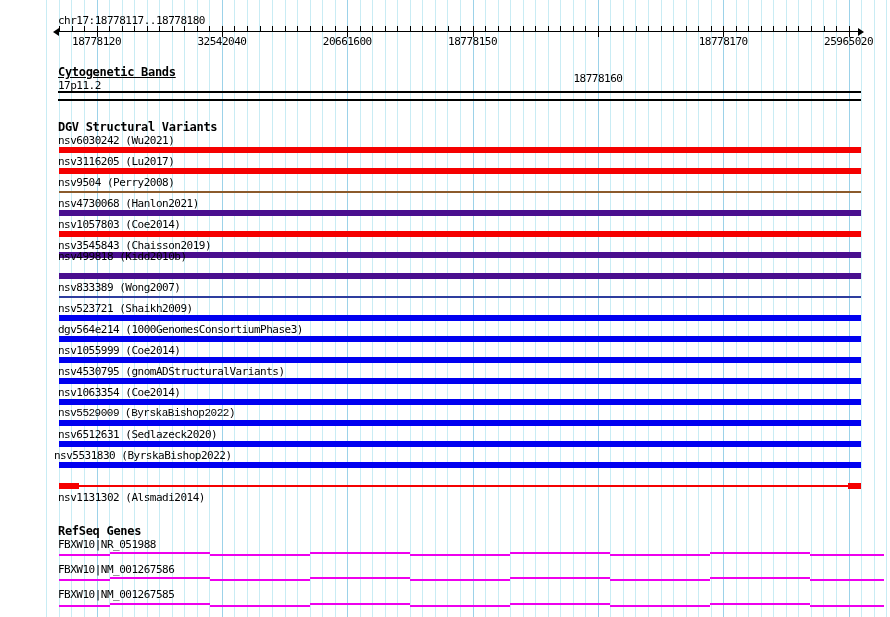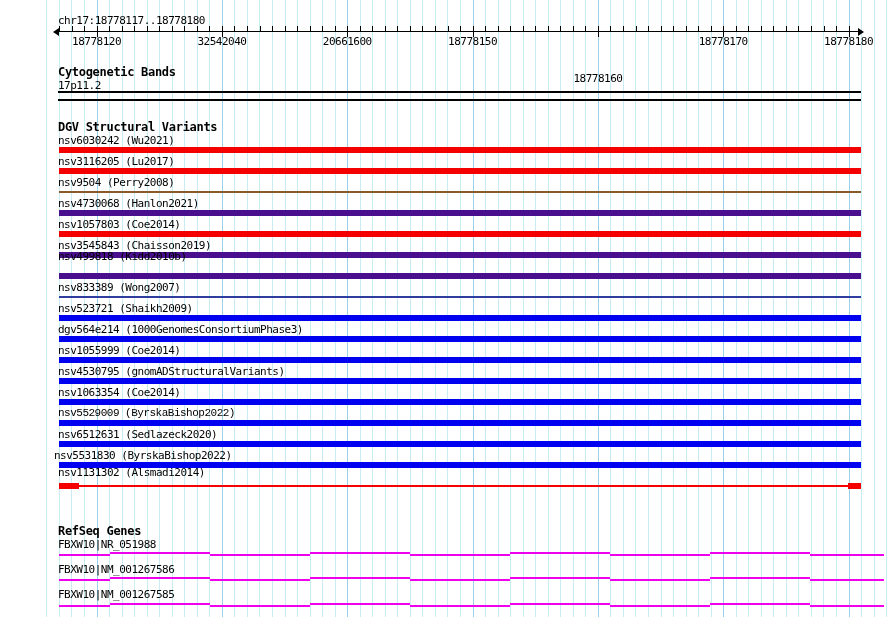--- a/index.html
+++ b/index.html
@@ -16,21 +16,21 @@
     position:absolute; font-size:12px; line-height:13px; font-weight:bold;
     letter-spacing:-0.3px; white-space:pre; color:#000;
   }
   #chr-label   { left:58px; top:15px; }
   #axis        { position:absolute; left:59px; top:31px; width:799px; height:1px; background:#000; }
   .arrow       { position:absolute; width:0; height:0; top:28px; }
   #arrow-left  { left:53px; border-right:6px solid #000; border-top:4px solid transparent; border-bottom:4px solid transparent; }
   #arrow-right { left:858px; border-left:6px solid #000; border-top:4px solid transparent; border-bottom:4px solid transparent; }
   .tick        { position:absolute; width:1px; background:#000; top:26px; }
   .tick-label  { position:absolute; top:36px; font-size:11px; line-height:11px; letter-spacing:-0.5px; transform:translateX(-50%); white-space:pre; }
-  #cyto-title   { left:58px; top:66px; }
+  #cyto-title   { left:58px; top:66px;text-decoration:underline; }
   #cyto-band    { left:58px; top:80px; }
   #cyto-box     { position:absolute; left:58px; top:91px; width:803px; height:10px;
                   border-top:2px solid #000; border-bottom:2px solid #000; box-sizing:border-box; }
   #dgv-title    { left:58px; top:121px; }
   #refseq-title { left:58px; top:525px; }
   .feat { position:absolute; }
 </style>
 </head>
 <body>
 
@@ -175,21 +175,21 @@
       <div class="tick" style="left: 810.98px; height: 5px;"></div>
       <div class="tick" style="left: 823.513px; height: 5px;"></div>
       <div class="tick" style="left: 836.046px; height: 5px;"></div>
       <div class="tick" style="left: 848.579px; height: 11px;"></div>
       <div class="tick-label" style="left: 96.599px;">18778120</div>
       <div class="tick-label" style="left: 221.929px;">32542040</div>
       <div class="tick-label" style="left: 347.259px;">20661600</div>
       <div class="tick-label" style="left: 472.589px;">18778150</div>
       <div class="tick-label" style="left: 597.919px; margin-top: 37px;">18778160</div>
       <div class="tick-label" style="left: 723.249px;">18778170</div>
-      <div class="tick-label" style="left: 848.579px;">18778180</div>
+      <div class="tick-label" style="left: 848.579px;">25965020</div>
     </div>
 
   <div class="hdr" id="cyto-title">Cytogenetic Bands</div>
   <div class="txt" id="cyto-band">17p11.2</div>
   <div id="cyto-box"></div>
 
   <div class="hdr" id="dgv-title">DGV Structural Variants</div>
   <div id="dgv-rows">
       <div>
         <div class="txt" style="left: 58px; top: 135px;">nsv6030242 (Wu2021)</div>
@@ -249,21 +249,21 @@
       </div>
       <div>
         <div class="txt" style="left: 58px; top: 429px;">nsv6512631 (Sedlazeck2020)</div>
         <div class="feat" style="left: 59px; top: 441px; width: 802px; height: 6px; background: rgb(0, 0, 240);"></div>
       </div>
       <div>
         <div class="txt" style="left: 54px; top: 450px;">nsv5531830 (ByrskaBishop2022)</div>
         <div class="feat" style="left: 59px; top: 462px; width: 802px; height: 6px; background: rgb(0, 0, 240);"></div>
       </div>
       <div>
-        <div class="txt" style="left: 58px; top: 467px;">nsv1131302 (Alsmadi2014)</div>
+        <div class="txt" style="left: 58px; top: 492px;">nsv1131302 (Alsmadi2014)</div>
         <div class="feat" style="left: 59px; top: 485px; width: 802px; height: 2px; background: rgb(245, 0, 0);"></div>
         <div class="feat" style="left: 59px; top: 483px; width: 20px; height: 6px; background: rgb(245, 0, 0);"></div>
         <div class="feat" style="left: 848px; top: 483px; width: 13px; height: 6px; background: rgb(245, 0, 0);"></div>
       </div>
     </div>
 
   <div class="hdr" id="refseq-title">RefSeq Genes</div>
   <div id="refseq-rows">
       <div>
         <div class="txt" style="left: 58px; top: 539px;">FBXW10|NR_051988</div>

